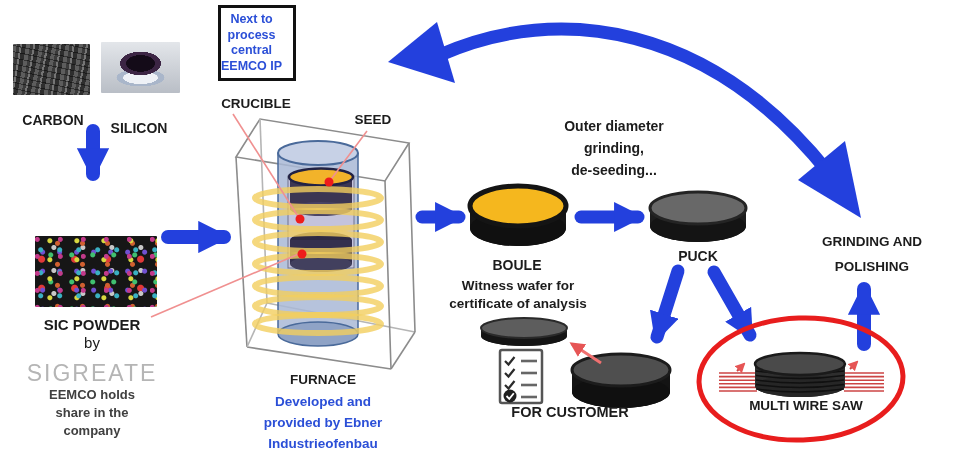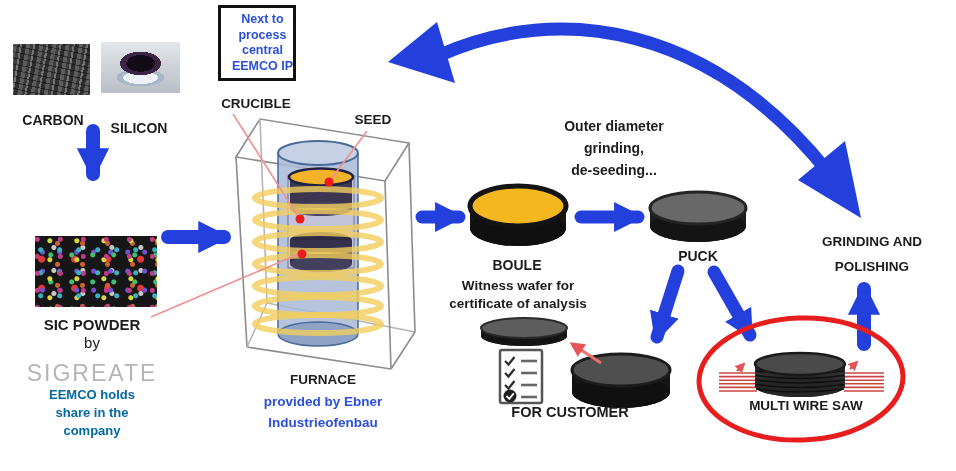--- a/index.html
+++ b/index.html
@@ -31,21 +31,21 @@
       radial-gradient(circle at 55% 25%, #d8d840 0 2px, transparent 3px),
       radial-gradient(circle at 75% 70%, #40c070 0 2px, transparent 3px),
       radial-gradient(circle at 90% 35%, #d06030 0 2px, transparent 3px),
       radial-gradient(circle at 45% 85%, #7050d0 0 2px, transparent 3px),
       radial-gradient(circle at 65% 50%, #c8c8c8 0 2px, transparent 3px),
       radial-gradient(circle at 20% 80%, #e03838 0 3px, transparent 4px);
     background-size:23px 17px,19px 23px,27px 19px,21px 27px,25px 21px,17px 19px,29px 23px,33px 29px;
   }
   .blue{color:#2b4fd7;}
   .ip-box{position:absolute;left:218px;top:5px;width:78px;height:76px;border:3px solid #111;
-          box-sizing:border-box;display:flex;align-items:center;justify-content:flex-end;}
+          box-sizing:border-box;display:flex;align-items:center;justify-content:flex-start;}
   .ip-box .txt{font-weight:bold;font-size:12.5px;line-height:15.5px;text-align:center;color:#2b4fd7;}
 </style>
 </head>
 <body>
 
 <div class="canvas">
 
   <div class="photo" id="carbon-photo"></div>
   <div class="photo" id="silicon-photo"></div>
   <div class="photo" id="powder-photo"></div>
@@ -205,40 +205,41 @@
       </g>
     </g>
   </svg>
 
   <div class="lbl" style="left:18px;top:112px;width:70px;font-size:14px;">CARBON</div>
   <div class="lbl" style="left:104px;top:104px;width:70px;font-size:14px;margin-top:16px;">SILICON</div>
 
   <div class="lbl" style="left:32px;top:316px;width:120px;font-size:15px;">SIC POWDER</div>
   <div class="lbl" style="left:52px;top:334px;width:80px;font-size:15px;font-weight:normal;">by</div>
   <div class="lbl" style="left:12px;top:360px;width:160px;font-size:23px;font-weight:normal;color:#b5b5b5;letter-spacing:2px;">SIGREATE</div>
-  <div class="lbl blue" style="left:22px;top:386px;width:140px;font-size:13px;line-height:18px;color:#0369a1;">
+  <div class="lbl blue" style="left:22px;top:386px;width:140px;font-size:13px;line-height:18px;color:#404040;">
     <div>EEMCO holds</div>
     <div>share in the</div>
     <div>company</div>
   </div>
 
   <div class="ip-box">
     <div class="txt">
       <div>Next to</div>
       <div>process</div>
       <div>central</div>
       <div>EEMCO IP</div>
     </div>
   </div>
 
   <div class="lbl" style="left:213px;top:96px;width:86px;font-size:13.5px;">CRUCIBLE</div>
   <div class="lbl" style="left:343px;top:112px;width:60px;font-size:13.5px;">SEED</div>
 
   <div class="lbl" style="left:283px;top:372px;width:80px;font-size:13.5px;">FURNACE</div>
   <div class="lbl" style="left:243px;top:391px;width:160px;font-size:13.5px;line-height:21px;color:#2b4fd7;">
+    <div>Developed and</div>
     <div>provided by Ebner</div>
     <div>Industrieofenbau</div>
   </div>
 
   <div class="lbl" style="left:534px;top:115px;width:160px;font-size:14px;line-height:22px;">
     <div>Outer diameter</div>
     <div>grinding,</div>
     <div>de-seeding...</div>
   </div>
 

